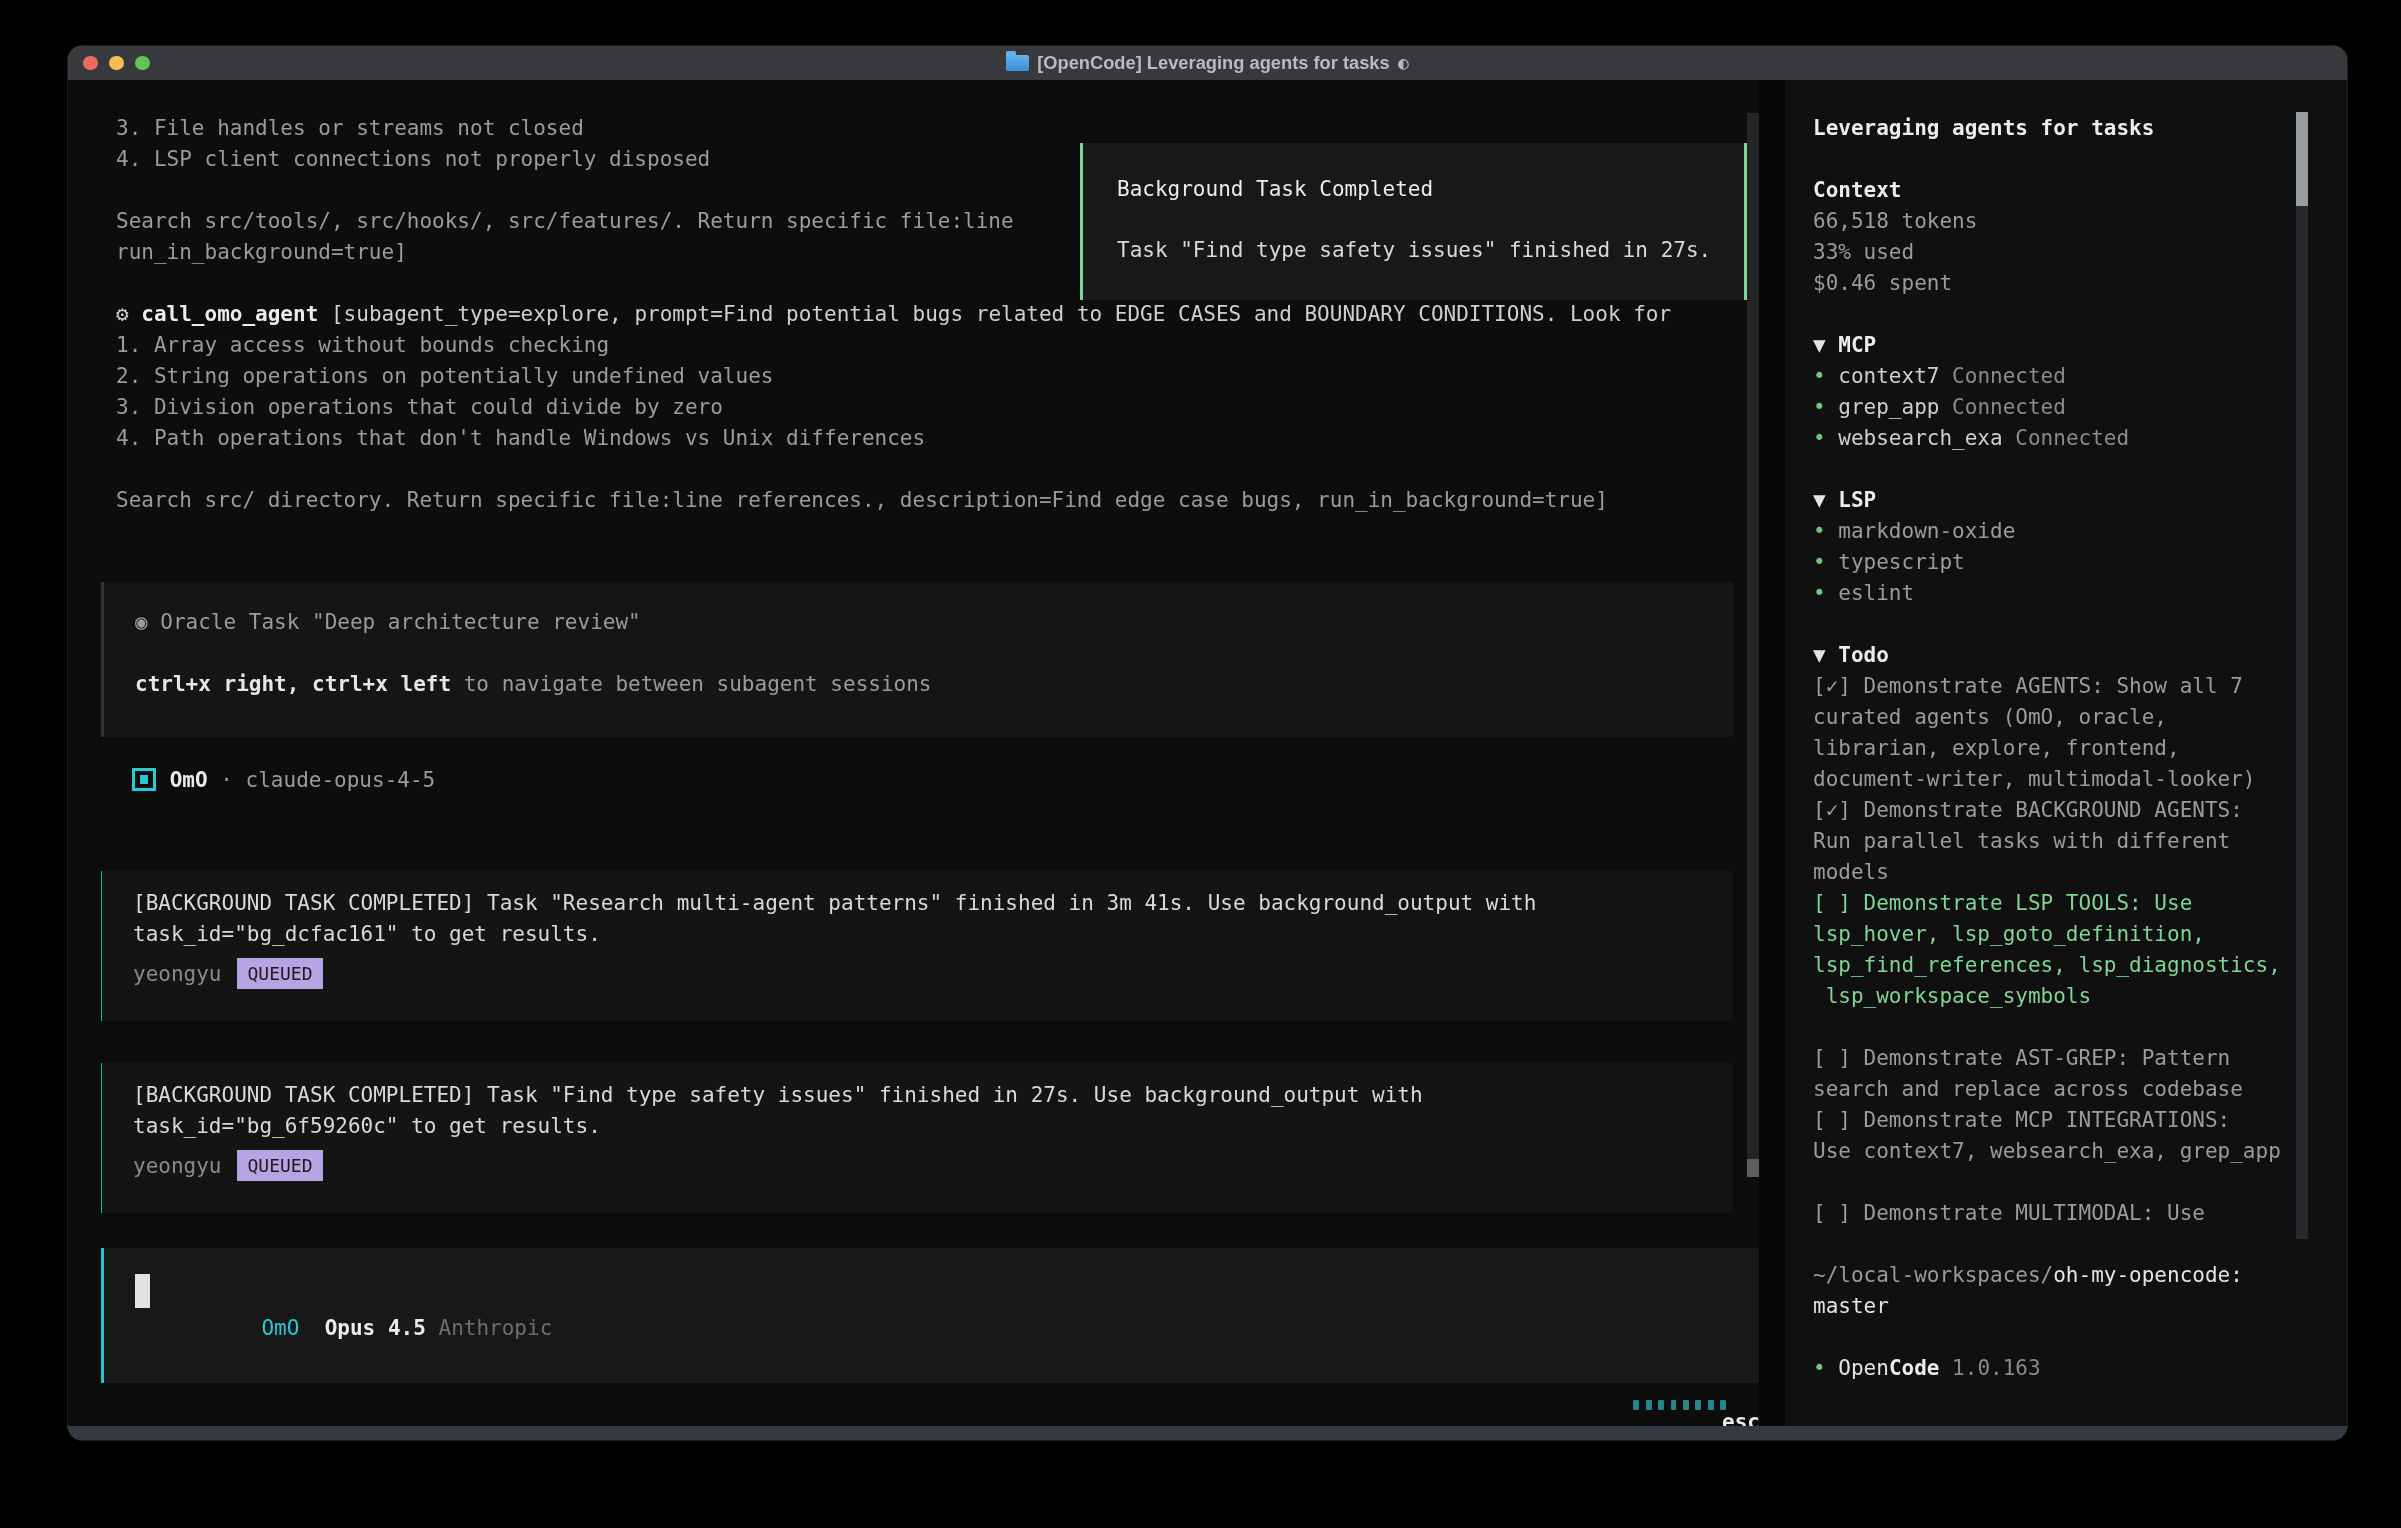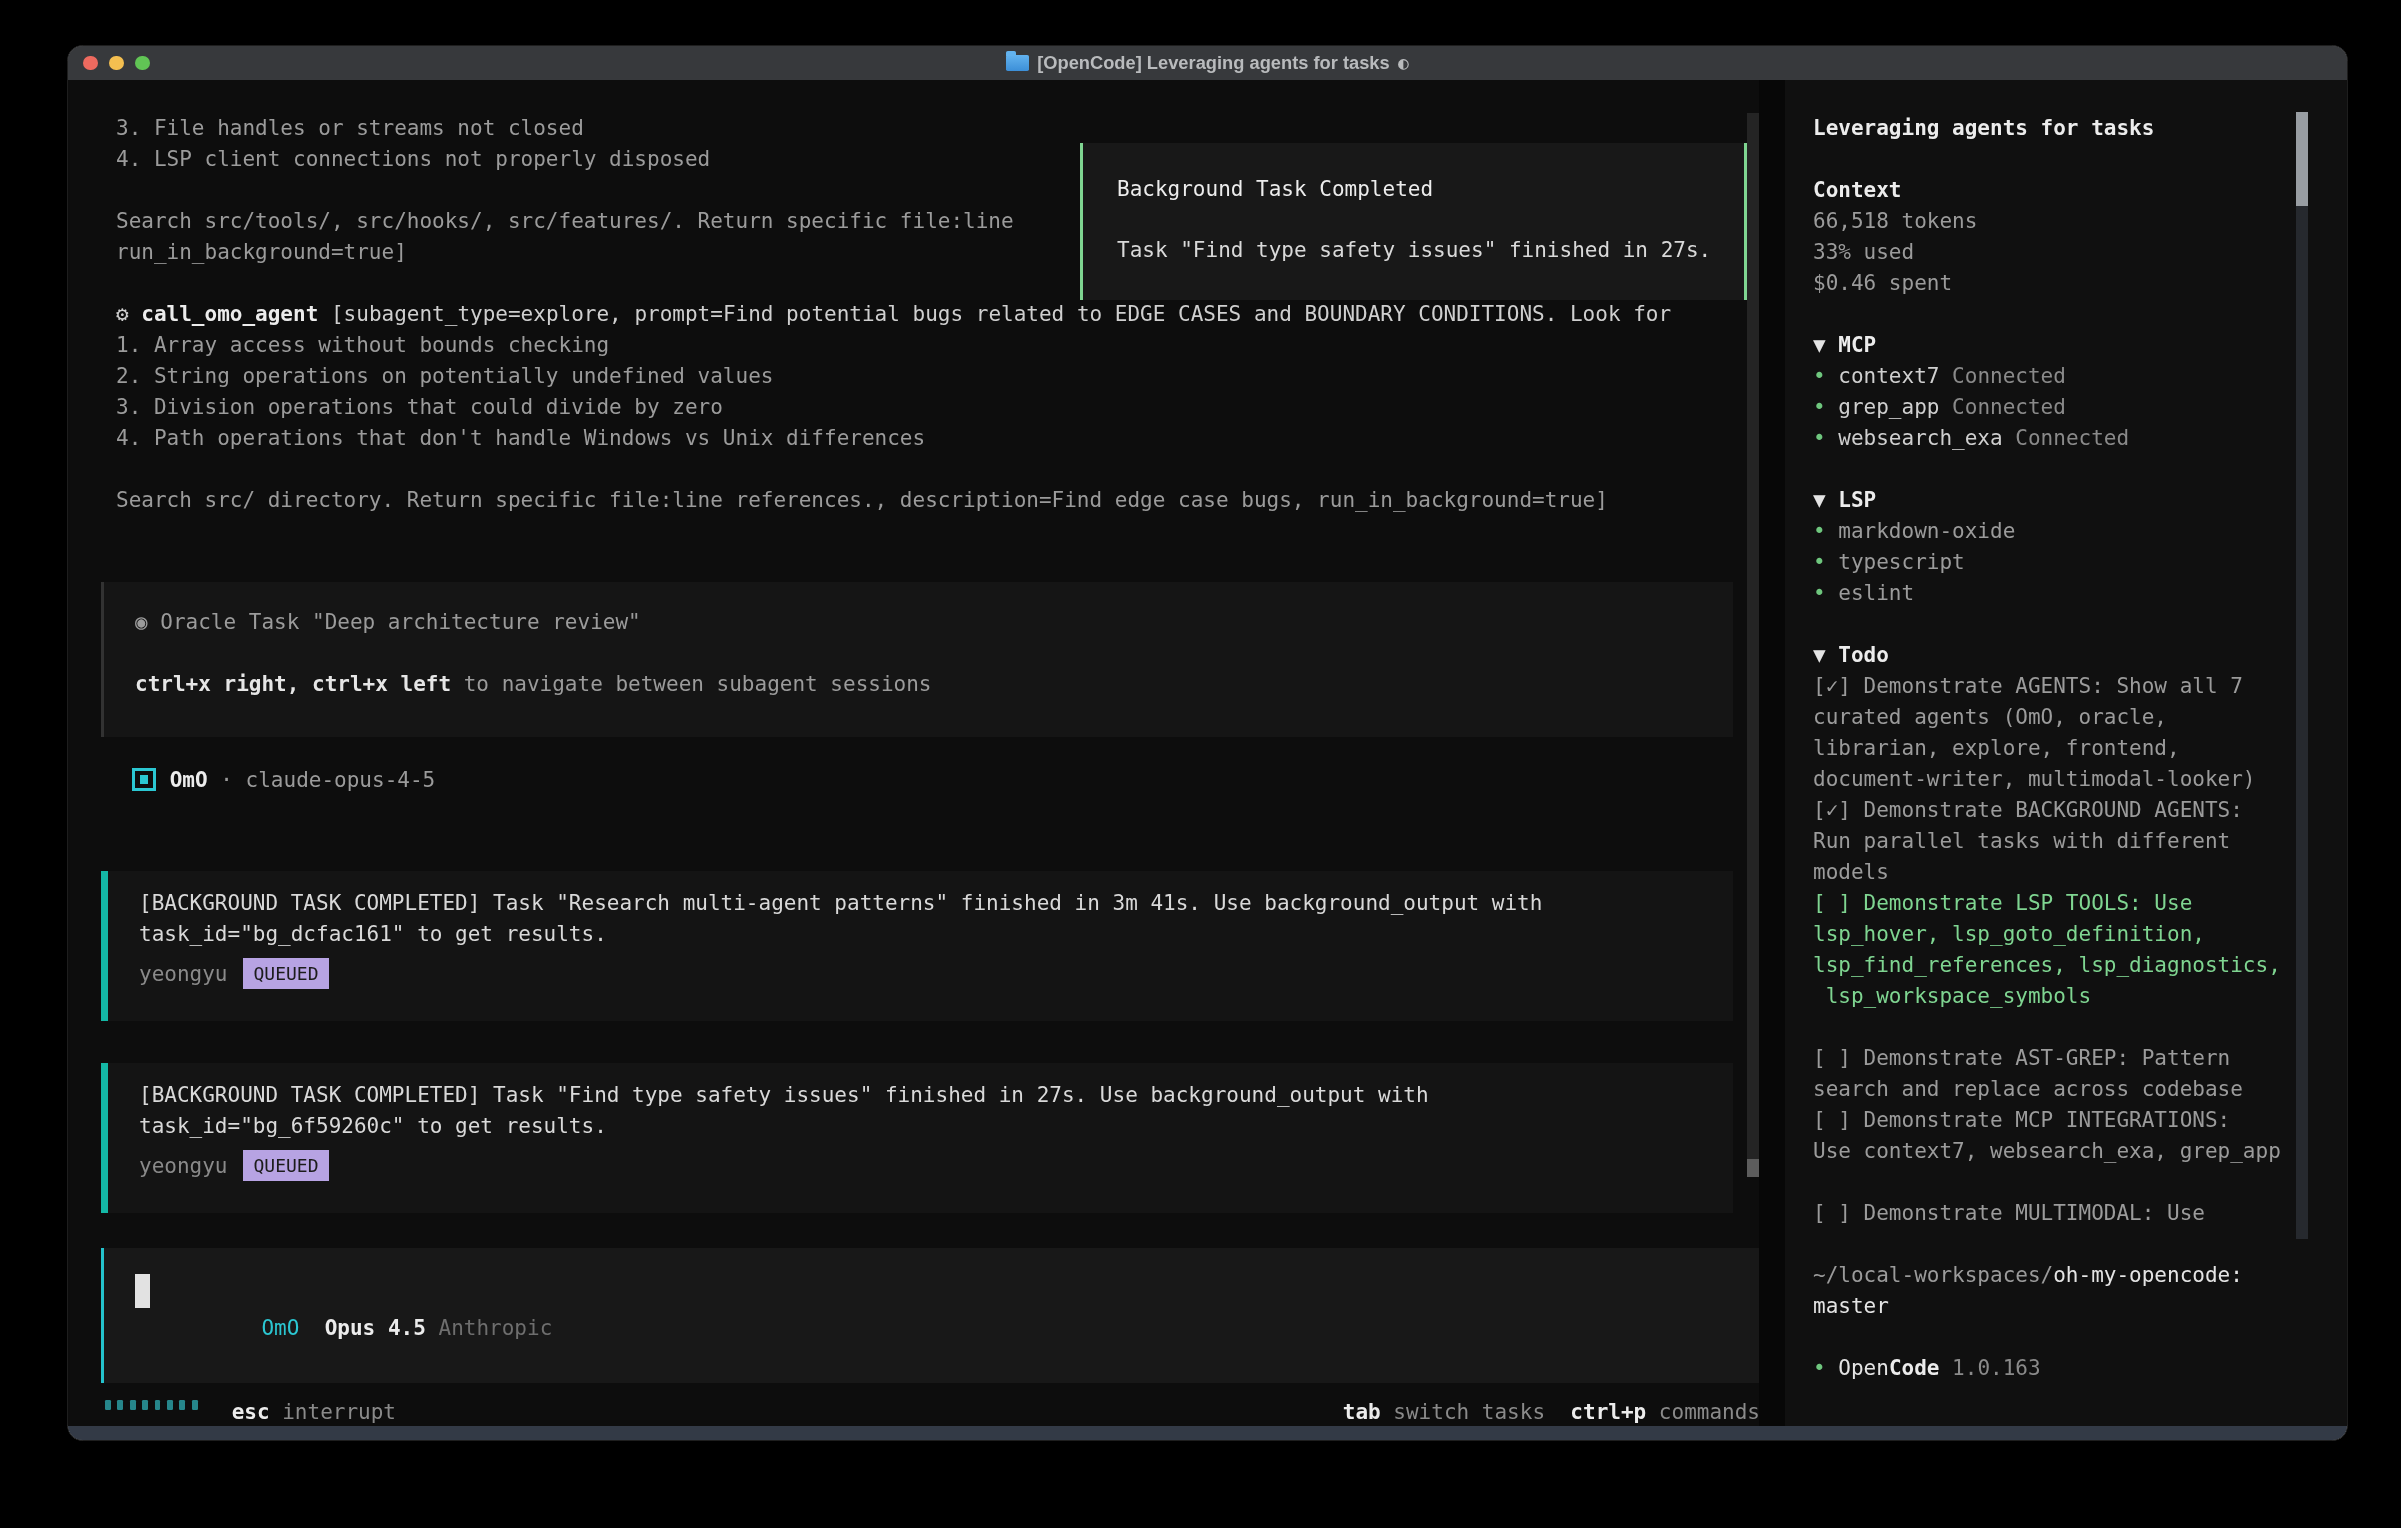--- a/index.html
+++ b/index.html
@@ -41,36 +41,36 @@
   .oraclebox{position:absolute;left:33px;top:502px;width:1632px;height:155px;background:#151515;border-left:3.5px solid #323232;box-sizing:border-box;padding:25px 0 0 31px;}
   .oracle-line{height:31px;line-height:31px;font-size:21px;white-space:pre;color:#9b9b9b;}
   .oracle-line .kbd{color:#e6e6e6;font-weight:bold;}
 
   .agentline{position:absolute;left:64px;top:684px;height:31px;display:flex;align-items:center;font-size:21px;white-space:pre;}
   .omo-icon{width:17.7px;height:17.7px;border:3px solid #2bc7d2;display:inline-flex;align-items:center;justify-content:center;margin-right:14px;}
   .omo-icon .fill{width:8.3px;height:8.3px;background:#2bc7d2;}
   .agentline .aname{color:#ececec;font-weight:bold;}
   .agentline .amodel{color:#9b9b9b;}
 
-  .card{position:absolute;left:33px;width:1632px;height:150px;background:#141414;border-left:7px solid #14b8a6;box-sizing:border-box;padding:16.5px 0 0 31px;}
+  .card{position:absolute;left:33px;width:1632px;height:150px;background:#141414;border-left:1px solid #14b8a6;box-sizing:border-box;padding:16.5px 0 0 31px;}
   .card.c1{top:791px;}
   .card.c2{top:983px;}
   .card .cline{height:31px;line-height:31px;font-size:21px;color:#d9d9d9;white-space:pre;}
   .card .metarow{margin-top:8.3px;height:32px;display:flex;align-items:center;font-size:21px;}
   .card .author{color:#8a8a8a;margin-right:15.4px;}
   .badge{background:#b7a3e3;color:#1c1c1c;font-weight:normal;font-size:18px;line-height:31px;padding:0 10.6px;display:inline-block;}
 
   .inputbox{position:absolute;left:33px;top:1168px;width:1658px;height:135px;background:#181818;border-left:3px solid #24c3cd;box-sizing:border-box;}
   .cursor{position:absolute;left:31px;top:26px;width:15.4px;height:34px;background:#e2e2e2;}
   .modelline{position:absolute;left:31px;bottom:19px;font-size:21px;white-space:pre;}
   .modelline .magent{color:#2bc7d2;}
   .modelline .mmodel{color:#ececec;font-weight:bold;}
   .modelline .mprov{color:#6e6e6e;}
 
-  .statusrow{position:absolute;left:37px;top:1320px;width:1655px;height:31px;display:flex;align-items:flex-start;font-size:21px;white-space:pre;}
+  .statusrow{position:absolute;left:37px;top:1320px;width:1655px;height:31px;display:flex;align-items:flex-end;font-size:21px;white-space:pre;flex-direction:column;}
   .dots{display:flex;align-items:center;gap:6.5px;margin-right:34px;}
   .dots span{width:5.9px;height:9.5px;background:#26868b;border-radius:1.2px;display:inline-block;}
   .statusrow .key{color:#ececec;font-weight:bold;}
   .statusrow .lbl{color:#8a8a8a;}
   .rightkeys{margin-left:auto;display:flex;align-items:center;}
 
   .mainscroll{position:absolute;left:1679px;top:32.5px;width:12.4px;height:1064px;background:#242424;}
   .mainscroll .thumb{position:absolute;left:0;bottom:0;width:12.4px;height:17.7px;background:#5d5d5d;}
   .sidescroll-thumb{position:absolute;left:2228px;top:32px;width:11.8px;height:94px;background:#989da2;}
   .sidescroll-track{position:absolute;left:2228px;top:126px;width:11.8px;height:1033px;background:#26292e;}

